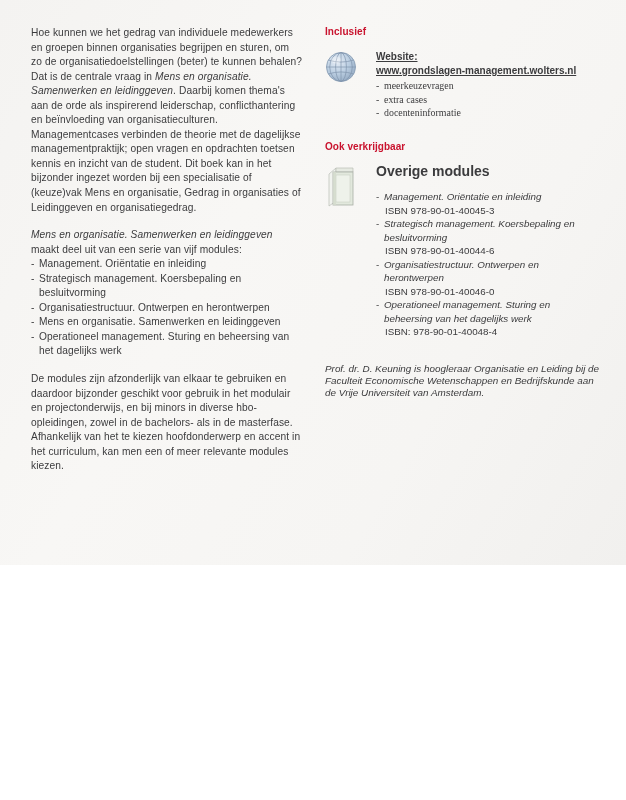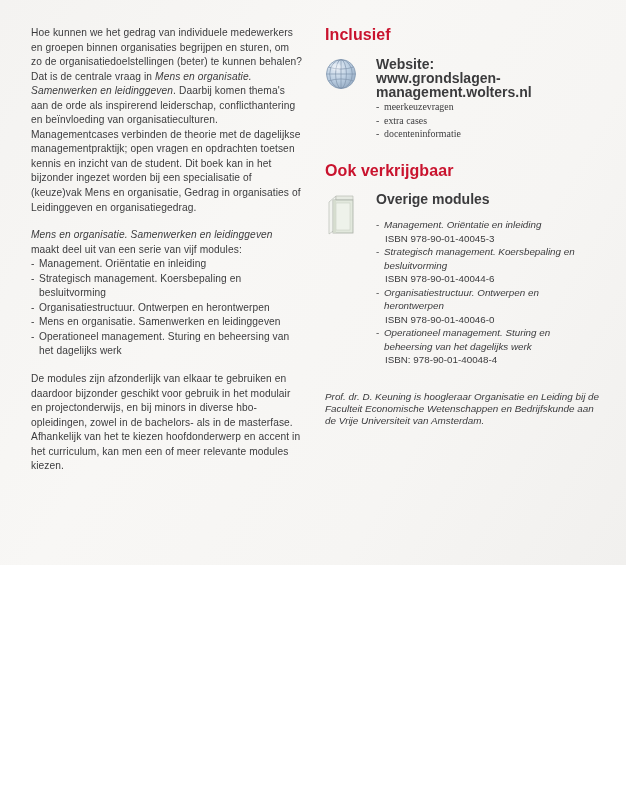--- a/index.html
+++ b/index.html
@@ -68,21 +68,21 @@
   }
 
   
   #right-column {
     left: 325px;
     width: 276px;
     color: #3b3b3d;
   }
   .section-head {
     color: #c9132e;
-    font-size: 16px;
+    font-size: 10px;
     font-weight: bold;
     margin: 0 0 13px 0;
     letter-spacing: 0.005em;
   }
   .section-block {
     margin-bottom: 19px;
   }
   .icon-row {
     display: flex;
     align-items: flex-start;
@@ -92,22 +92,23 @@
     flex: 0 0 51px;
     padding-top: 1px;
   }
   .icon-body {
     flex: 1 1 auto;
     font-size: 9.9px;
     line-height: 13.6px;
   }
   .icon-body .strong-line {
     font-weight: bold;
-    font-size: 14px;
+    font-size: 10px;
     line-height: 14px;
+    text-decoration: underline;
   }
   .sub-list {
     list-style: none;
     margin: 1px 0 0 0;
     padding: 0;
   }
   .sub-list li {
     position: relative;
     padding-left: 8px;
     font-family: Liberation Serif, serif;

